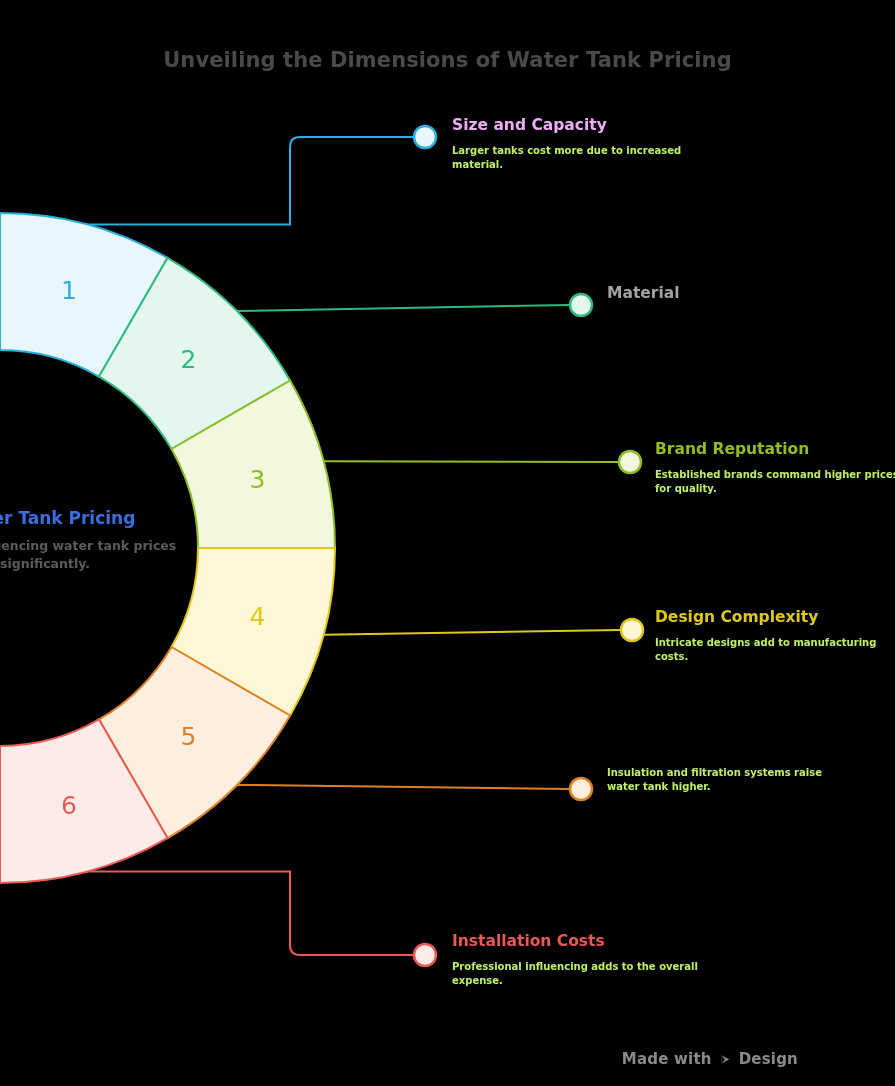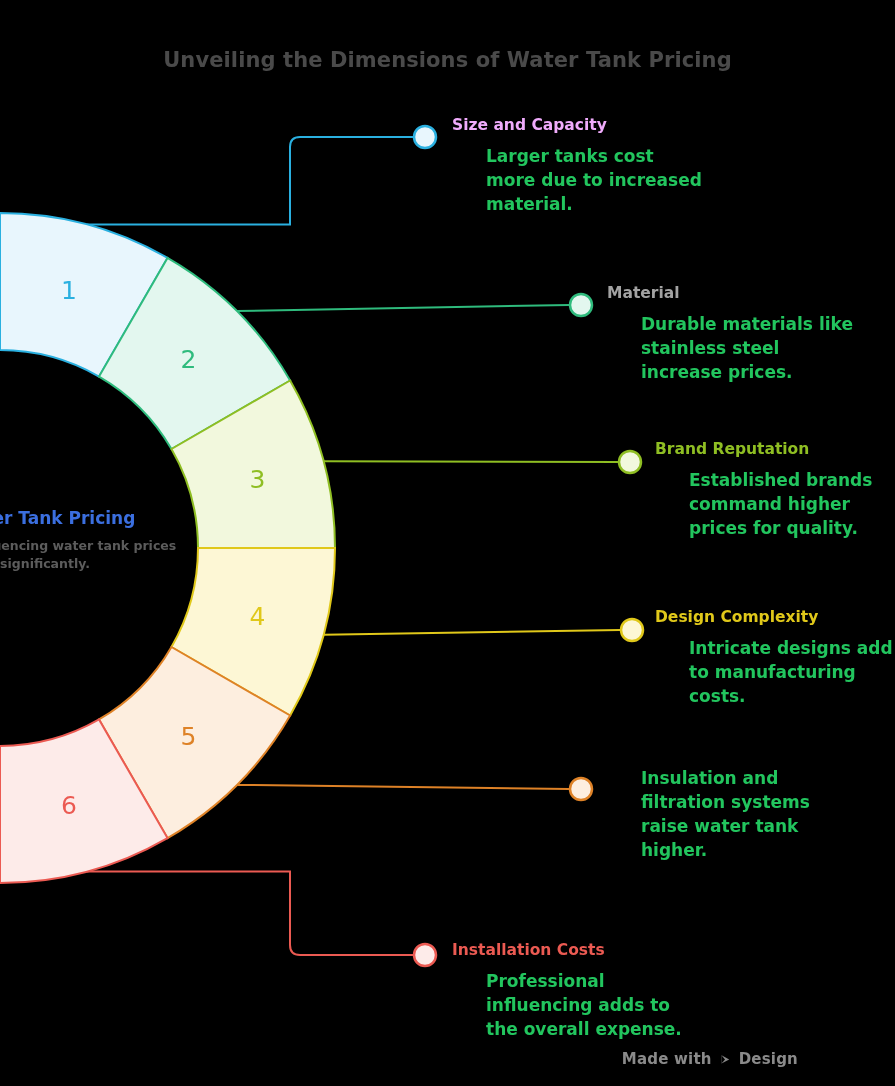--- a/index.html
+++ b/index.html
@@ -73,25 +73,24 @@
     position: absolute;
     width: 250px;
   }
   .callout-title {
     font-size: 15.5px;
     font-weight: 700;
     line-height: 1.2;
     margin-bottom: 9px;
   }
   .callout-desc {
-    font-size: 17px;
+    font-size: 10px;
     font-weight: 700;
     line-height: 1.42;
-    color: #22c55e;
-    margin-left: 34px;
+    color: #bef264;
   }
 
   .watermark {
     position: absolute;
     right: 18px;
     bottom: 18px;
     display: flex;
     align-items: center;
     gap: 8px;
     font-size: 15px;
@@ -151,35 +150,34 @@
     <div class="center-title">Water Tank Pricing</div>
     <div class="center-desc">Factors influencing water tank prices significantly.</div>
   </div>
 
   <div class="callout" style="left: 452px; top: 116px;">
     <div class="callout-title" style="color: #f0abfc;">Size and Capacity</div>
     <div class="callout-desc">Larger tanks cost more due to increased material.</div>
   </div>
   <div class="callout" style="left: 607px; top: 284px;">
     <div class="callout-title" style="color: #a3a3a3;">Material</div>
-    <div class="callout-desc">Durable materials like stainless steel increase prices.</div>
   </div>
   <div class="callout" style="left: 655px; top: 440px;">
     <div class="callout-title" style="color: rgb(143, 190, 35);">Brand Reputation</div>
     <div class="callout-desc">Established brands command higher prices for quality.</div>
   </div>
   <div class="callout" style="left: 655px; top: 608px;">
     <div class="callout-title" style="color: rgb(224, 200, 26);">Design Complexity</div>
     <div class="callout-desc">Intricate designs add to manufacturing costs.</div>
   </div>
   <div class="callout" style="left: 607px; top: 766px;">
     <div class="callout-desc">Insulation and filtration systems raise water tank higher.</div>
   </div>
   <div class="callout" style="left: 452px; top: 932px;">
-    <div class="callout-title" style="color: rgb(235, 90, 82); margin-top: 9px;">Installation Costs</div>
+    <div class="callout-title" style="color: rgb(235, 90, 82);">Installation Costs</div>
     <div class="callout-desc">Professional influencing adds to the overall expense.</div>
   </div>
 
   <div class="watermark">
     <span>Made with</span>
     <span>
       <svg width="11" height="11" viewBox="0 0 11 11">
         <path d="M1.5 1.2 L9.2 5.4 L1.5 9.6 Z" fill="#8a8a8a"></path>
         <path d="M1.5 1.2 L5.0 5.4 L1.5 9.6 Z" fill="#000000"></path>
       </svg>

